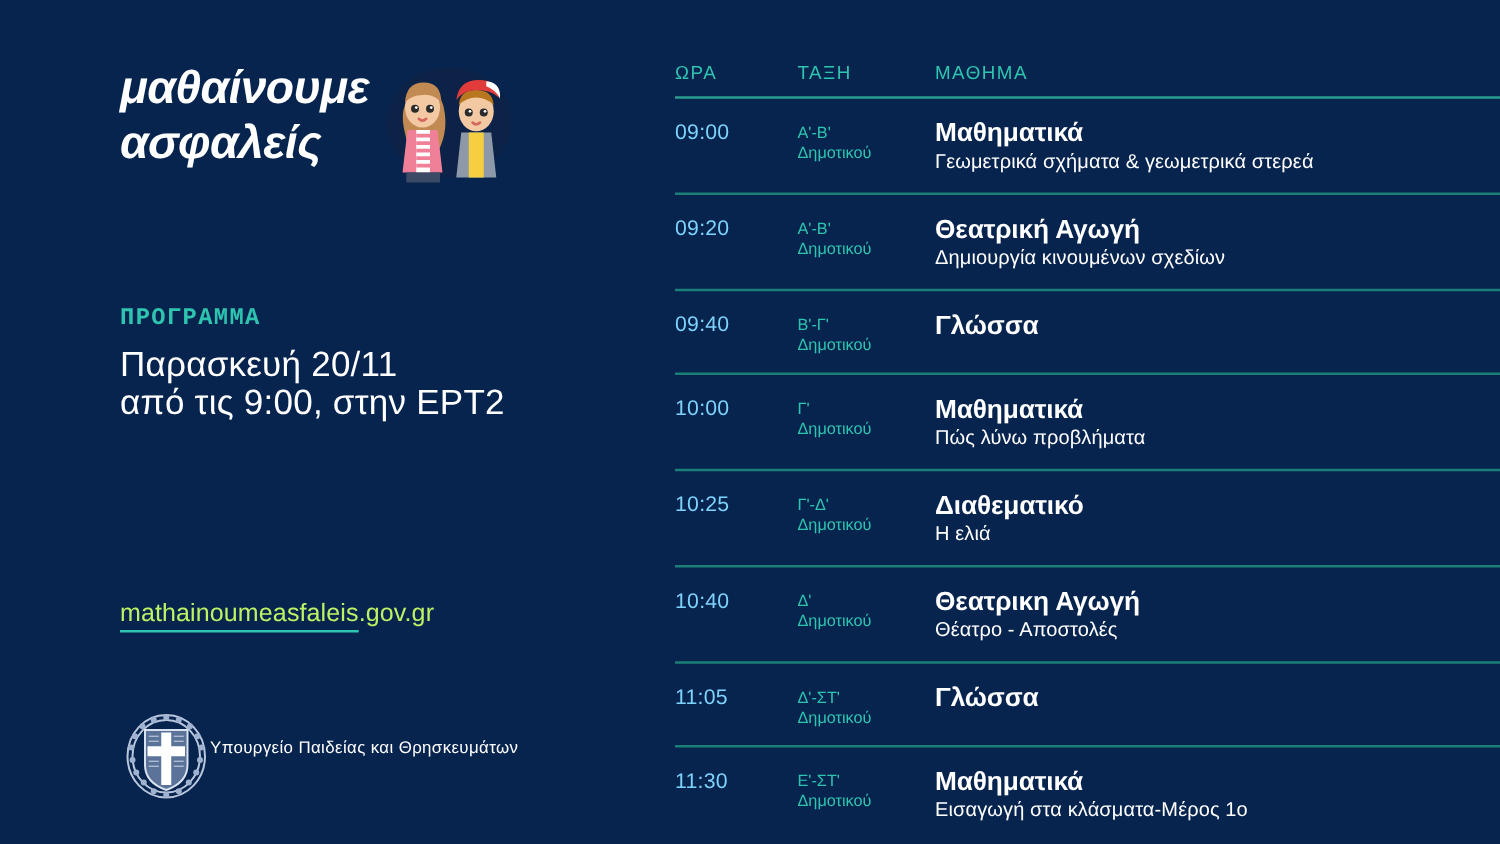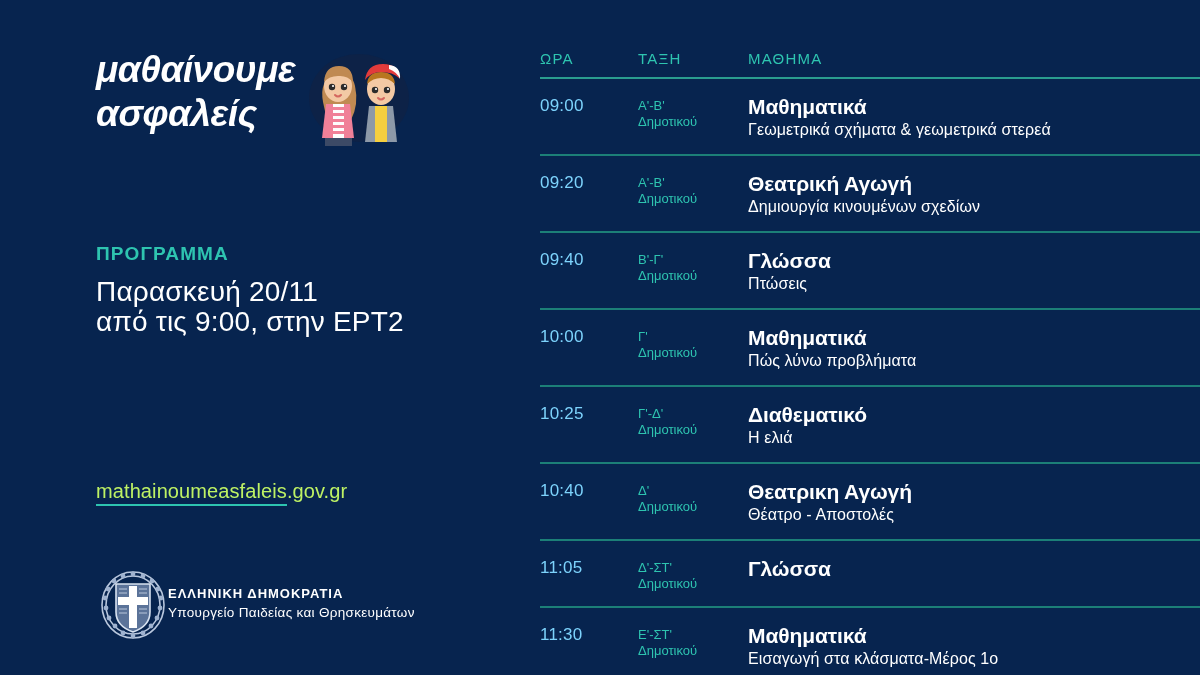--- a/index.html
+++ b/index.html
@@ -19,21 +19,21 @@
   .brand { position:absolute; left:96px; top:46px; width:320px; height:112px; }
   .brand-text {
     position:absolute; left:0; top:2px;
     font-size:37px; line-height:44px; font-weight:700; font-style:italic;
     letter-spacing:-0.5px; color:#ffffff; white-space:pre-line;
   }
   .brand-kids { position:absolute; left:205px; top:-4px; width:112px; height:112px; }
 
   .prog-label {
     position:absolute; left:96px; top:243px;
-    font-size:19px; font-weight:700; letter-spacing:1.1px; color:#2ec4b0;
+    font-size:19px; font-weight:700; letter-spacing:1.1px; color:#2ec4b0;font-family:Liberation Mono, monospace;
   }
   .prog-line1 {
     position:absolute; left:96px; top:276px;
     font-size:28px; font-weight:400; letter-spacing:.2px; color:#ffffff;text-align:right;
   }
   .prog-line2 {
     position:absolute; left:96px; top:306px;
     font-size:28px; font-weight:400; letter-spacing:.2px; color:#ffffff;
   }
 
@@ -165,21 +165,20 @@
             <line x1="41" y1="21" x2="49" y2="21"></line>
               <line x1="41" y1="25" x2="49" y2="25"></line>
             <line x1="21" y1="41" x2="29" y2="41"></line>
               <line x1="21" y1="45" x2="29" y2="45"></line>
             <line x1="41" y1="41" x2="49" y2="41"></line>
               <line x1="41" y1="45" x2="49" y2="45"></line>
           </g>
         </svg>
       </div>
       <div class="gov-txt">
-        <div class="gov-l1">ΕΛΛΗΝΙΚΗ ΔΗΜΟΚΡΑΤΙΑ</div>
         <div class="gov-l2">Υπουργείο Παιδείας και Θρησκευμάτων</div>
       </div>
     </div>
   </div>
 
   <div class="sched">
     <div class="sched-head">
       <div class="hcol c-time">ΩΡΑ</div>
       <div class="hcol c-class">ΤΑΞΗ</div>
       <div class="hcol c-subj">ΜΑΘΗΜΑ</div>
@@ -211,21 +210,20 @@
         </div>
         <div class="rule soft"></div>
         <div class="row">
           <div class="c-time">09:40</div>
           <div class="c-class">
             <div>Β'-Γ'</div>
             <div>Δημοτικού</div>
           </div>
           <div class="c-subj">
             <div class="subj-title">Γλώσσα</div>
-            <div class="subj-sub">Πτώσεις</div>
           </div>
         </div>
         <div class="rule soft"></div>
         <div class="row">
           <div class="c-time">10:00</div>
           <div class="c-class">
             <div>Γ'</div>
             <div>Δημοτικού</div>
           </div>
           <div class="c-subj">

